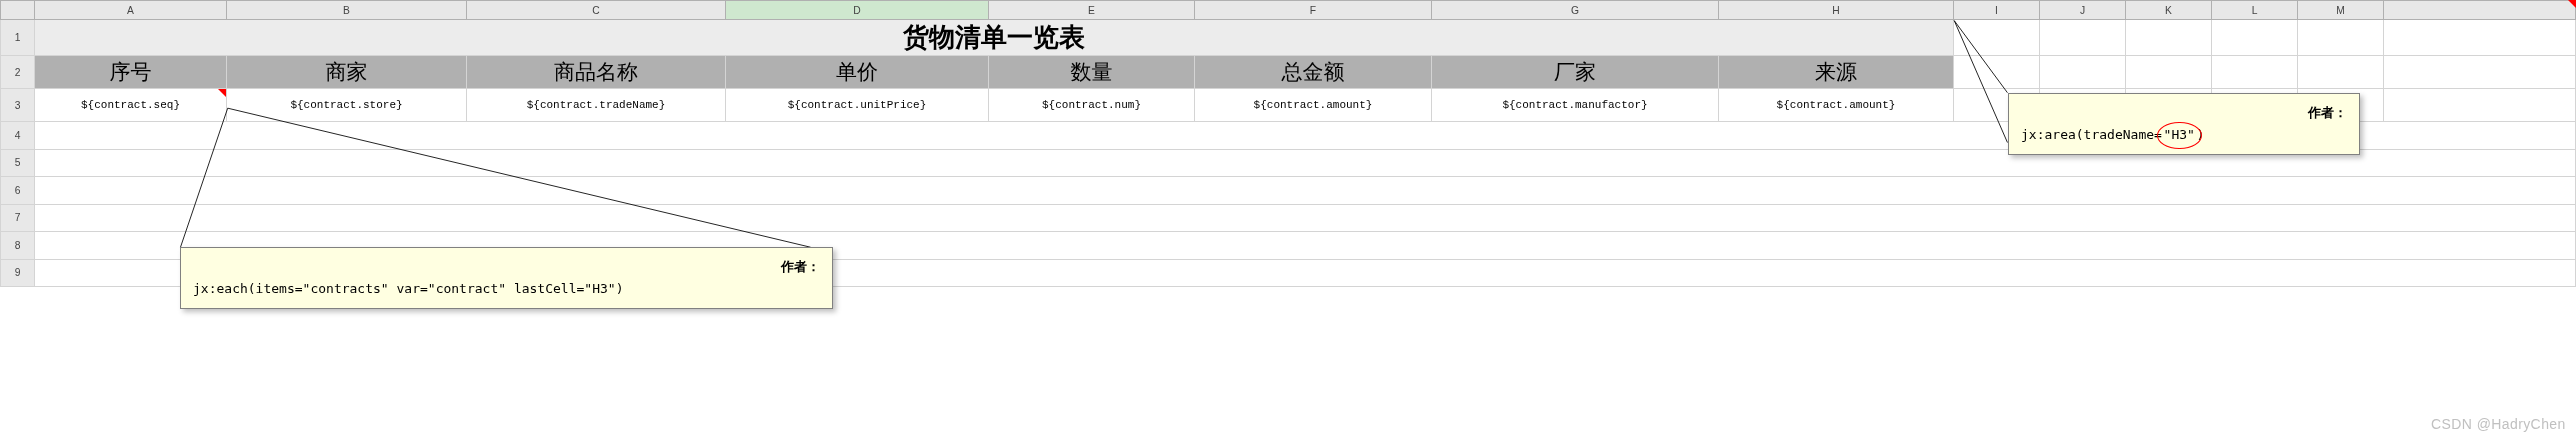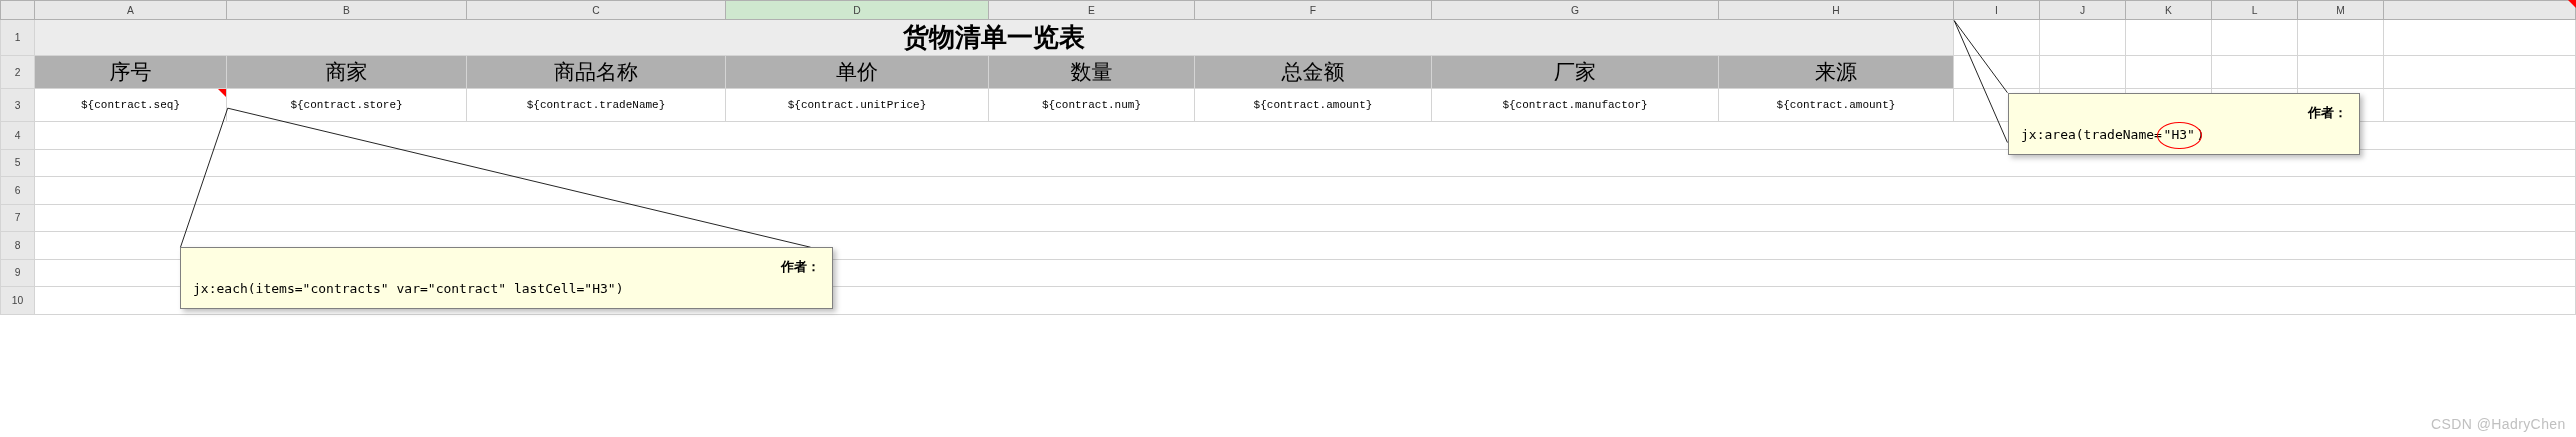--- a/index.html
+++ b/index.html
@@ -179,24 +179,20 @@
     <td class="empty" colspan="14"></td>
   </tr>
   <tr class="short">
     <th class="rowhead">8</th>
     <td class="empty" colspan="14"></td>
   </tr>
   <tr class="short">
     <th class="rowhead">9</th>
     <td class="empty" colspan="14"></td>
   </tr>
-  <tr class="short">
-    <th class="rowhead">10</th>
-    <td class="empty" colspan="14"></td>
-  </tr>
 </tbody>
     </table>
 
 <svg class="connectors" width="2576" height="437" viewBox="0 0 3000 509">
   <line x1="265" y1="126" x2="210" y2="288" stroke="#000" stroke-width="1"></line>
   <line x1="265" y1="126" x2="944" y2="288" stroke="#000" stroke-width="1"></line>
   <line x1="2276" y1="24" x2="2338" y2="108" stroke="#000" stroke-width="1"></line>
   <line x1="2276" y1="24" x2="2338" y2="166" stroke="#000" stroke-width="1"></line>
 </svg>
 

